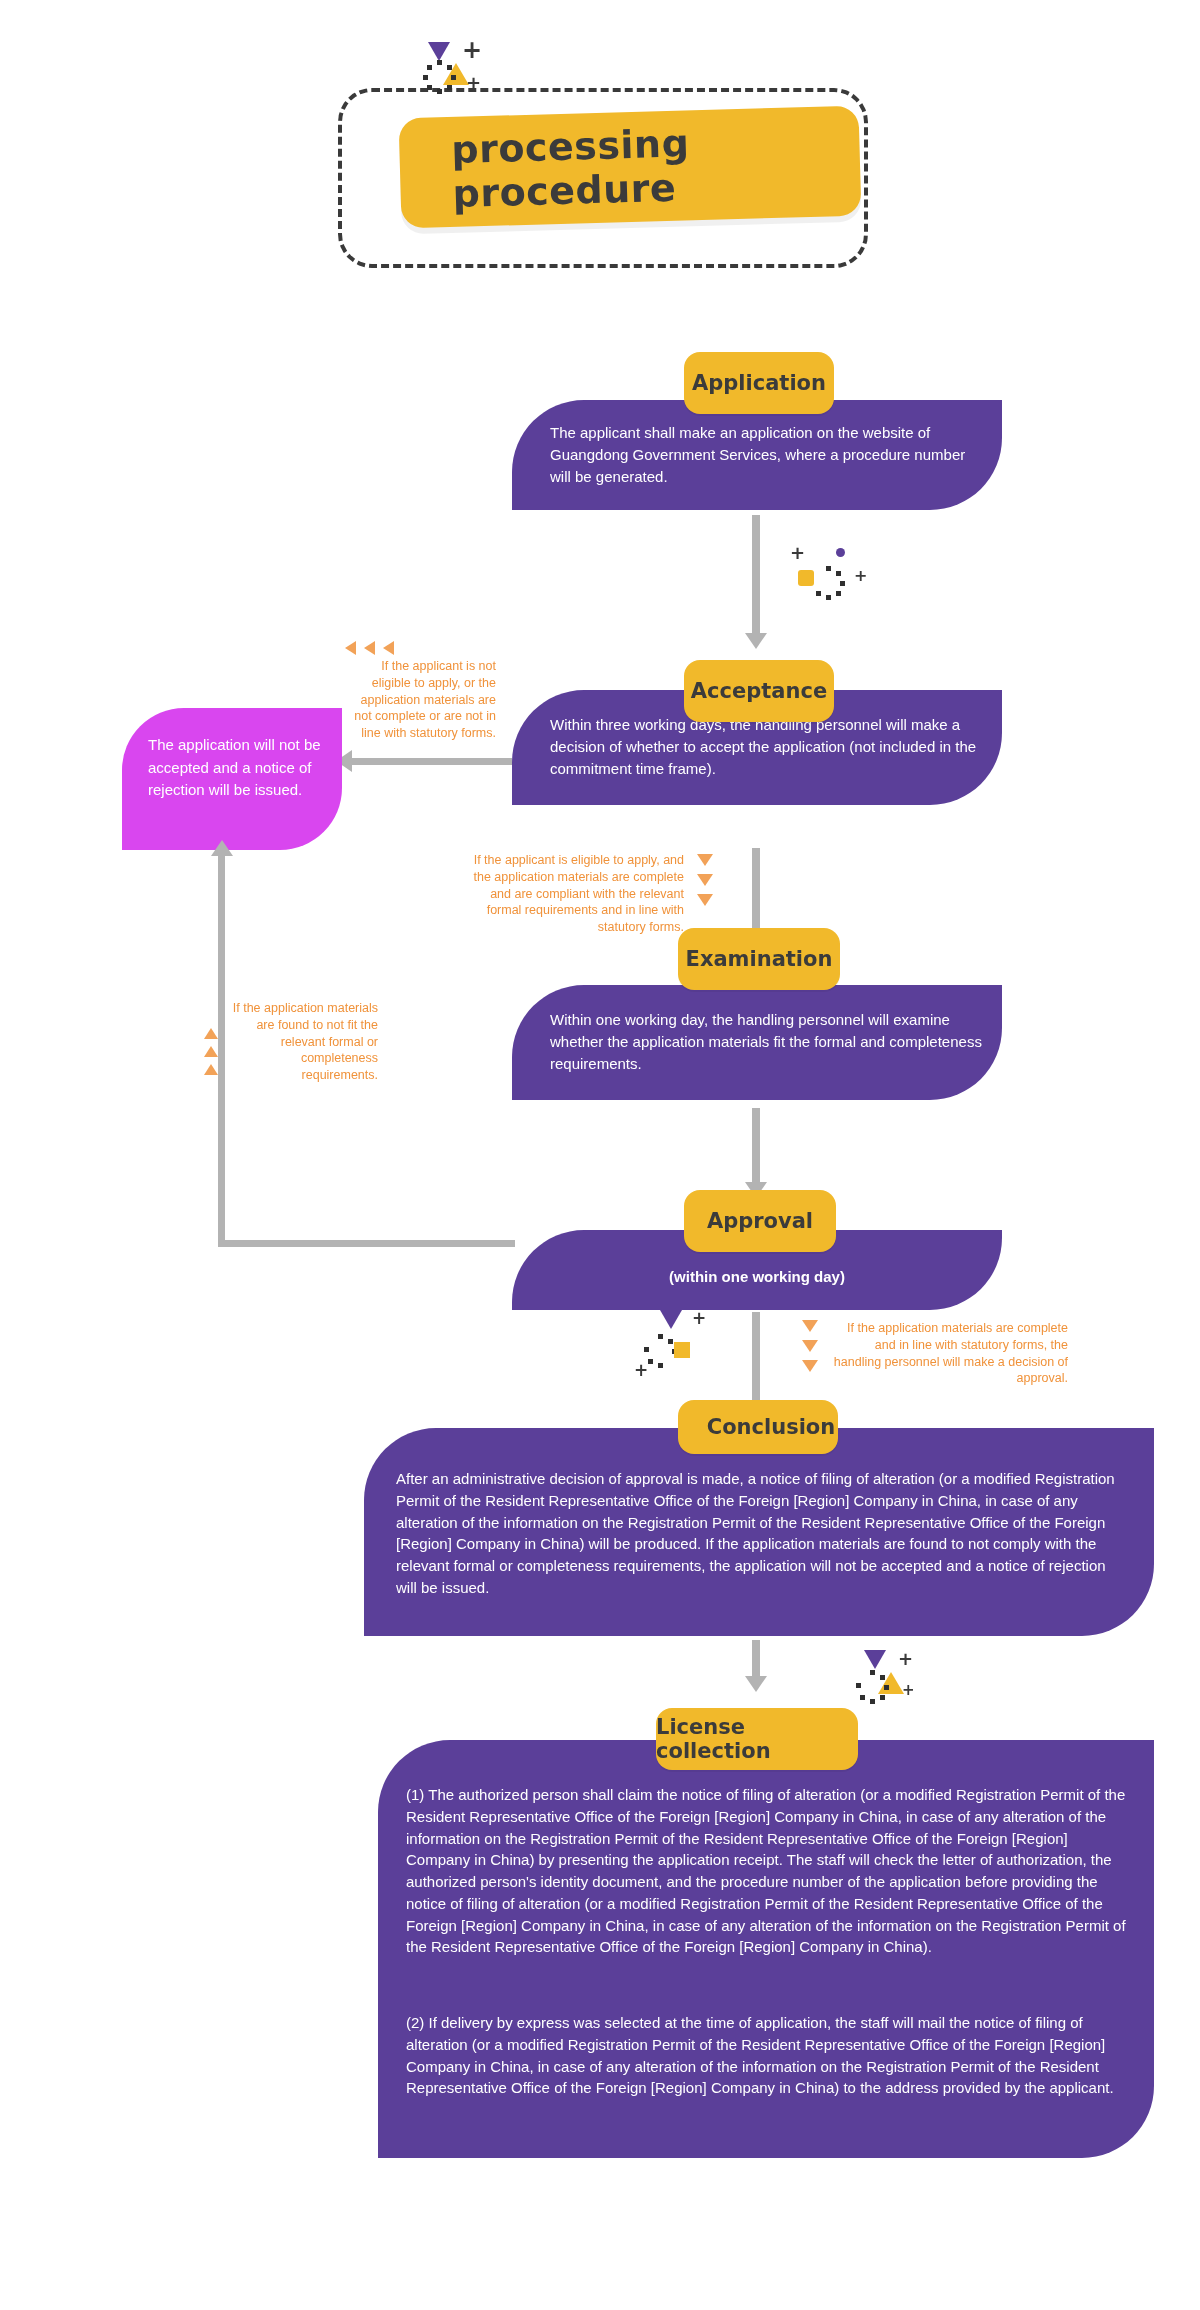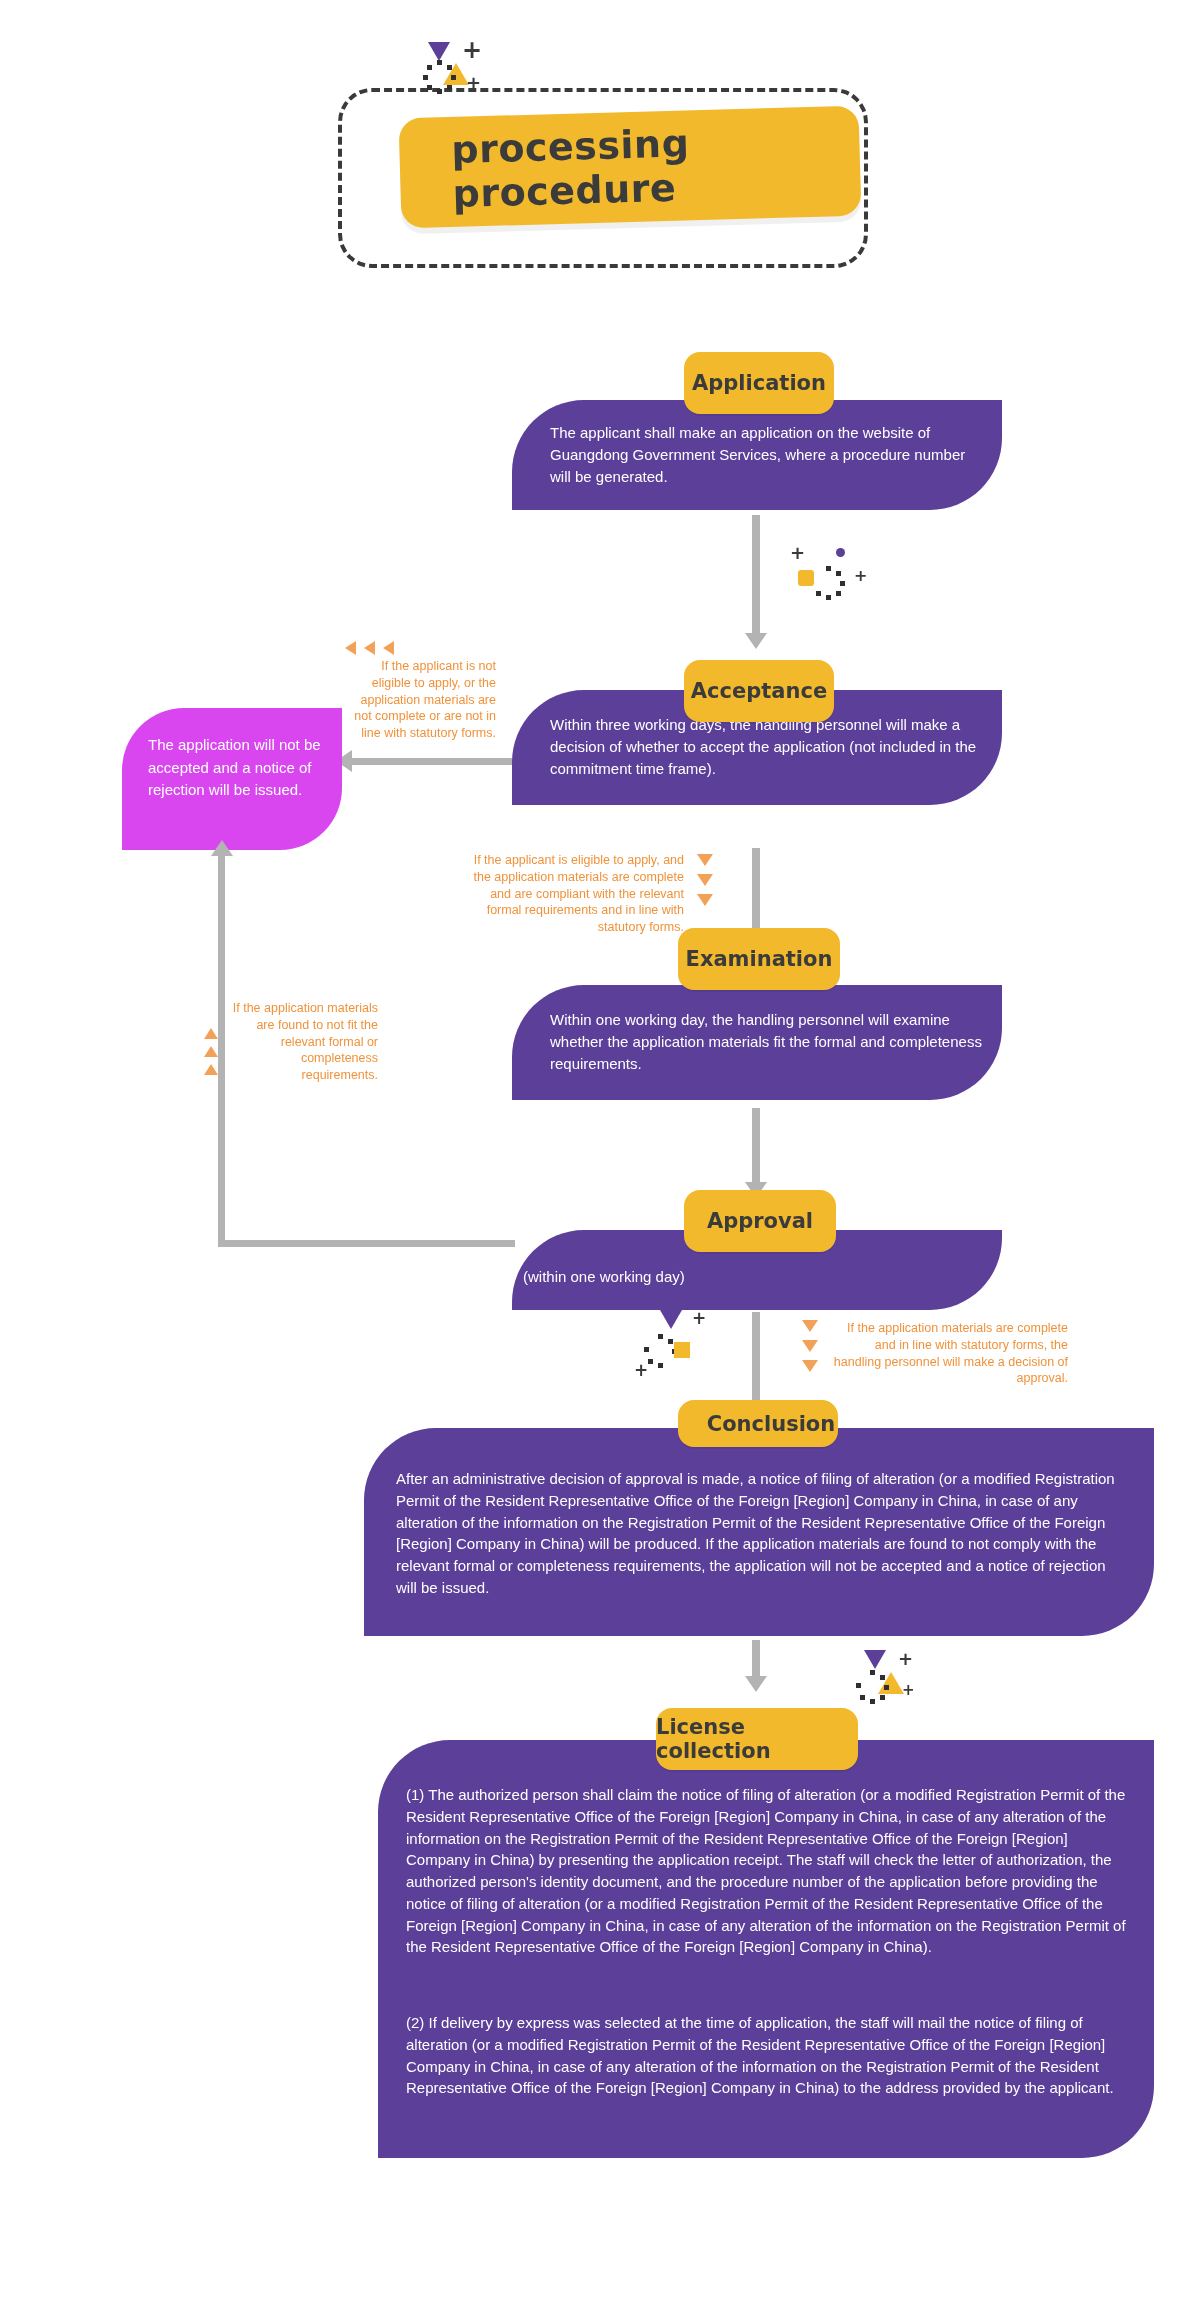--- a/index.html
+++ b/index.html
@@ -77,21 +77,21 @@
   .node-body.r-left  { border-top-left-radius:72px;  border-bottom-right-radius:72px; }
   .node-chip {
     position:absolute; background:#f1b92b; color:#3b3b3b;
     border-radius:16px; display:flex; align-items:center; justify-content:center;
     font-weight:bold; font-size:21px;
     font-family:"DejaVu Sans", sans-serif;
     box-shadow:0 2px 0 rgba(0,0,0,0.05);
     z-index:5;
   }
   .node-text { position:absolute; white-space:pre-line; }
-  .node-text.center { text-align:left; width:100%; left:11px; }
+  .node-text.center { text-align:center; width:100%; left:0;font-weight:bold; }
 
   
   .reject-box {
     position:absolute; background:#d946ef; color:#fff;
     border-top-left-radius:62px; border-bottom-right-radius:62px;
     font-size:15px; line-height:1.5;
   }
 
   
   .arrow-v { position:absolute; background:#b3b3b3; width:8px; }
@@ -282,21 +282,21 @@
     <div class="cf-dot" style="left:0px; top:13px;"></div>
   </div>
   <div class="cf-square" style="left:44px; top:32px;"></div>
   <div class="cf-plus" style="left:4px; top:52px; font-size:17px;">+</div>
 </div>
 
 <div class="node">
   <div class="node-body r-left" style="left:364px; top:1428px; width:790px; height:208px;">
     <div class="node-text" style="left:32px; top:40px; width:728px;">After an administrative decision of approval is made, a notice of filing of alteration (or a modified Registration Permit of the Resident Representative Office of the Foreign [Region] Company in China, in case of any alteration of the information on the Registration Permit of the Resident Representative Office of the Foreign [Region] Company in China) will be produced. If the application materials are found to not comply with the relevant formal or completeness requirements, the application will not be accepted and a notice of rejection will be issued.</div>
   </div>
-  <div class="node-chip" style="left:678px; top:1400px; width:160px; height:47px;padding-left:26px;">Conclusion</div>
+  <div class="node-chip" style="left:678px; top:1400px; width:160px; height:54px;padding-left:26px;">Conclusion</div>
 </div>
 
 <div>
   <div class="arrow-v" style="left:752px; top:1640px; height:40px;"></div>
   <div class="arrow-head-down" style="left:745px; top:1676px;"></div>
 </div>
 
 <div class="confetti" style="left:850px; top:1650px;">
   <div class="cf-tri-purple" style="left:14px; top:0px;"></div>
   <div class="cf-plus" style="left:48px; top:0px; font-size:18px;">+</div>

